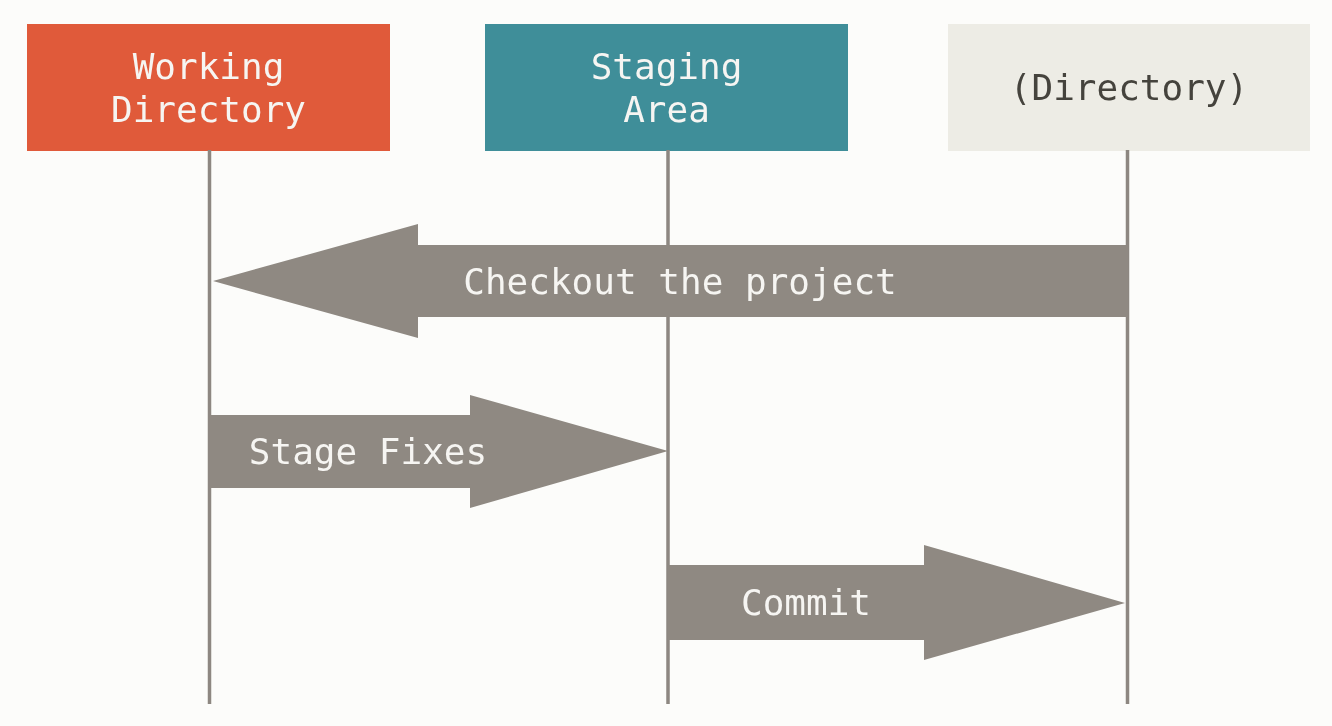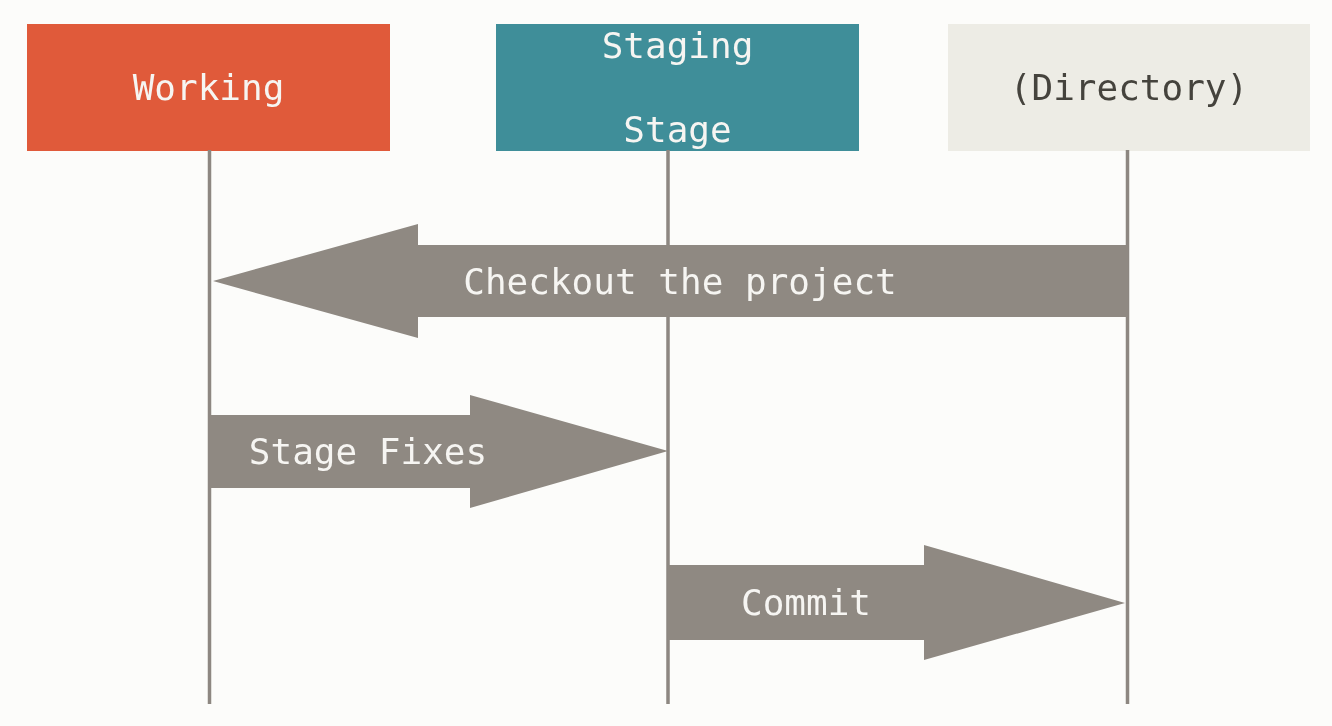--- a/index.html
+++ b/index.html
@@ -20,45 +20,46 @@
     display: flex;
     flex-direction: column;
     align-items: center;
     justify-content: center;
     text-align: center;
     font-size: 36px;
     line-height: 43px;
     white-space: nowrap;
   }
   .area-box.working  { left: 27px;  width: 363px; }
-  .area-box.staging  { left: 496px; width: 363px; justify-content: space-between; }
+  .area-box.staging  { left: 485px; width: 363px; }
   .area-box.gitdir   { left: 948px; width: 362px; }
   .diagram-svg {
     position: absolute;
     left: 0;
     top: 0;
   }
   .diagram-svg text {
     font-family: "DejaVu Sans Mono", "Liberation Mono", monospace;
     font-size: 36px;
     text-anchor: middle;
   }
 </style>
 </head>
 <body>
 
 <div class="canvas" style="background: rgb(252, 252, 250);">
 
   <div class="area-box working" style="background: rgb(224, 90, 58); color: rgb(246, 245, 242);">
     <span>Working</span>
+    <span>Directory</span>
   </div>
 
   <div class="area-box staging" style="background: rgb(63, 142, 153); color: rgb(246, 245, 242);">
     <span>Staging</span>
-    <span>Stage</span>
+    <span>Area</span>
   </div>
 
   <div class="area-box gitdir" style="background: rgb(237, 236, 229); color: rgb(69, 67, 61);">
     <span>(Directory)</span>
   </div>
 
   <svg class="diagram-svg" width="1332" height="726" viewBox="0 0 1332 726">
 
     <line x1="209.5" y1="150" x2="209.5" y2="704" stroke-width="3.5" style="stroke: rgb(141, 135, 129);"></line>
     <line x1="668" y1="150" x2="668" y2="704" stroke-width="3.5" style="stroke: rgb(141, 135, 129);"></line>

